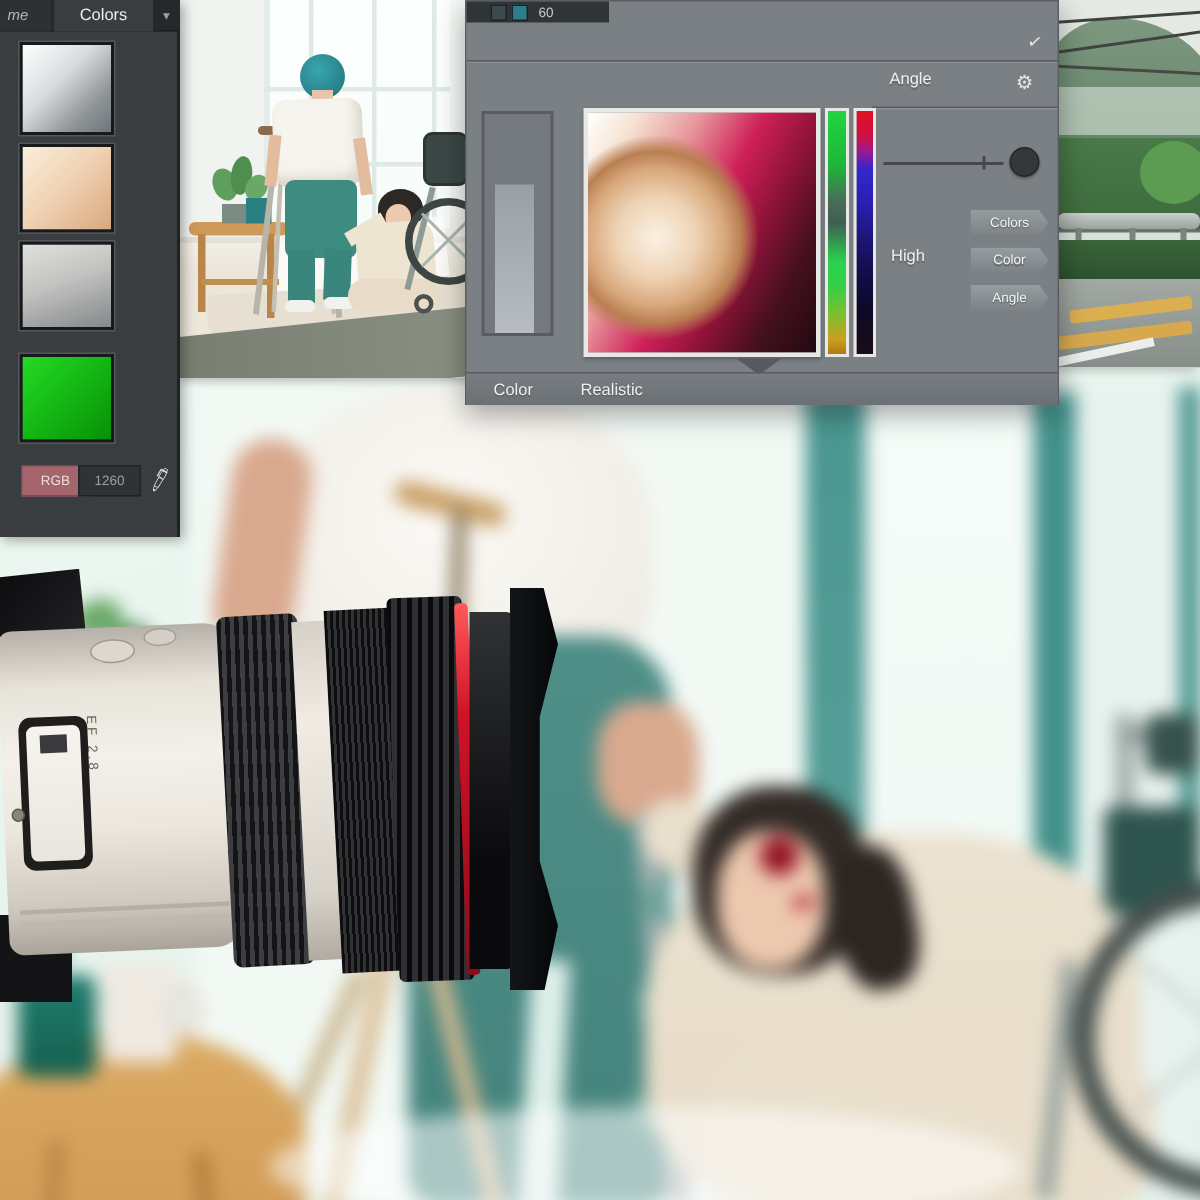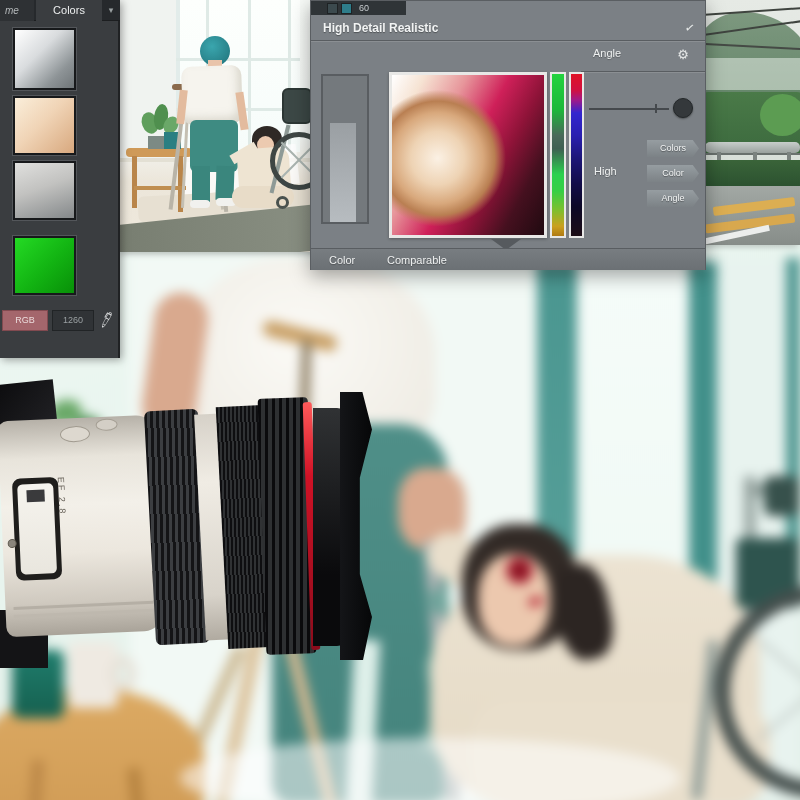--- a/index.html
+++ b/index.html
@@ -151,21 +151,21 @@
   .panelL{left:0;top:0;width:120px;height:358px;z-index:5;background:#3a3d40;border-right:2px solid #202224;box-shadow:2px 2px 8px rgba(0,0,0,.35);}
   .pl-tabs{left:0;top:0;width:120px;height:21px;background:#26292c;border-bottom:1px solid #1c1e20;}
   .pl-tab1{left:0;top:0;width:34px;height:21px;background:#2e3134;color:#b4b8ba;font-size:10px;line-height:21px;padding-left:5px;font-style:italic;}
   .pl-tab2{left:36px;top:0;width:66px;height:21px;background:#3a3d40;color:#eceeee;font-size:11px;line-height:21px;text-align:center;}
   .pl-chev{left:104px;top:0;width:14px;height:21px;color:#9aa0a2;font-size:9px;line-height:21px;text-align:center;}
   .sw{left:13px;width:63px;border:2px solid #17191b;outline:1px solid #53565a;}
   .sw1{top:28px;height:62px;background:linear-gradient(135deg,#ffffff 0%,#d9dcde 40%,#8e9497 75%,#6f7578 100%);}
   .sw2{top:96px;height:59px;background:linear-gradient(135deg,#faeeda 0%,#f0d4b6 45%,#d8a87e 100%);}
   .sw3{top:161px;height:59px;background:linear-gradient(160deg,#e0e0de 0%,#c2c2c0 45%,#84888a 100%);}
   .sw4{top:236px;height:59px;background:linear-gradient(135deg,#24da24 0%,#12b312 55%,#089008 100%);}
-  .pl-pink{left:2px;top:310px;width:46px;height:21px;background:#a4666c;border:1px solid #824а50;border:1px solid #824a50;color:#ecdcdc;font-size:9px;line-height:19px;text-align:center;}
+  .pl-pink{left:14px;top:310px;width:46px;height:21px;background:#a4666c;border:1px solid #824а50;border:1px solid #824a50;color:#ecdcdc;font-size:9px;line-height:19px;text-align:center;}
   .pl-field{left:52px;top:310px;width:42px;height:21px;background:#303336;border:1px solid #212426;color:#9aa0a2;font-size:9px;line-height:19px;text-align:center;}
   .pl-drop{left:97px;top:310px;width:20px;height:20px;color:#d8dadb;font-size:13px;line-height:20px;text-align:center;transform:rotate(-15deg);}
   .pl-foot{left:0;top:336px;width:118px;height:22px;background:#323538;border-top:1px solid #26292c;}
   .pl-kup{left:18px;top:0;width:40px;height:22px;color:#d6dadc;font-size:11px;line-height:22px;font-weight:bold;letter-spacing:1px;}
   .pl-dia{left:72px;top:0;width:16px;height:22px;color:#cdd1d3;font-size:10px;line-height:22px;text-align:center;}
 
   
   .dlg{left:310px;top:0;width:396px;height:270px;z-index:6;background:#7b8085;border:1px solid #5a5e62;box-shadow:0 6px 18px rgba(0,0,0,.35);}
   .d-mini{left:0;top:0;width:95px;height:14px;background:#2f3437;}
   .d-msw1{left:16px;top:2px;width:11px;height:11px;background:#3c4a4e;border:1px solid #1e2224;}
@@ -363,21 +363,20 @@
     <div class="pl-drop">🖊</div>
   </div>
 
   <div class="dlg">
     <div class="d-mini">
       <div class="d-msw1"></div>
       <div class="d-msw2"></div>
       <div class="d-mval">60</div>
     </div>
     <div class="d-head">
-      <div class="d-title">High Detail Realistic</div>
       <div class="d-check">✓</div>
     </div>
     <div class="d-angle">Angle</div>
     <div class="d-gear">⚙</div>
     <div class="d-subdiv"></div>
     <div class="d-trough">
       <div class="d-bar"></div>
     </div>
     <div class="d-field"></div>
     <div class="d-gbar"></div>
@@ -385,17 +384,17 @@
     <div class="d-caret"></div>
     <div class="d-sline"></div>
     <div class="d-stick"></div>
     <div class="d-knob"></div>
     <div class="d-font">High</div>
     <div class="d-btn d-b1">Colors</div>
     <div class="d-btn d-b2">Color</div>
     <div class="d-btn d-b3">Angle</div>
     <div class="d-foot">
       <div class="d-fc">Color</div>
-      <div class="d-fcomp">Comparable</div>
+      <div class="d-fcomp">Realistic</div>
     </div>
   </div>
 
 </div>
 
 </body></html>

